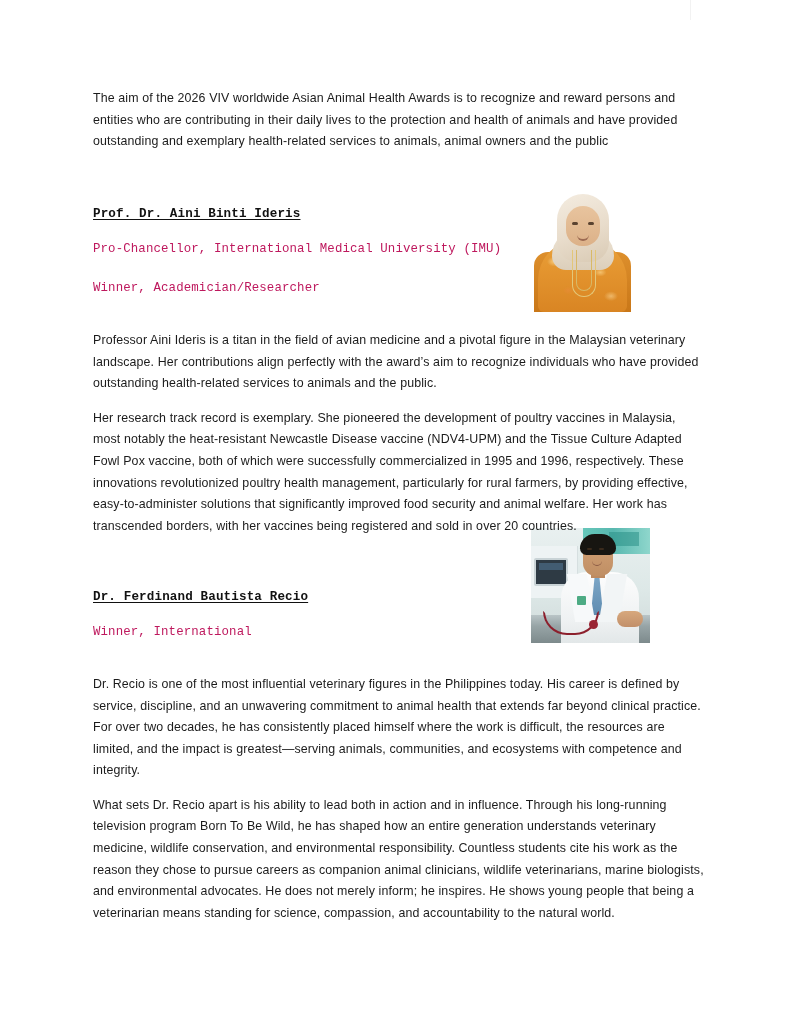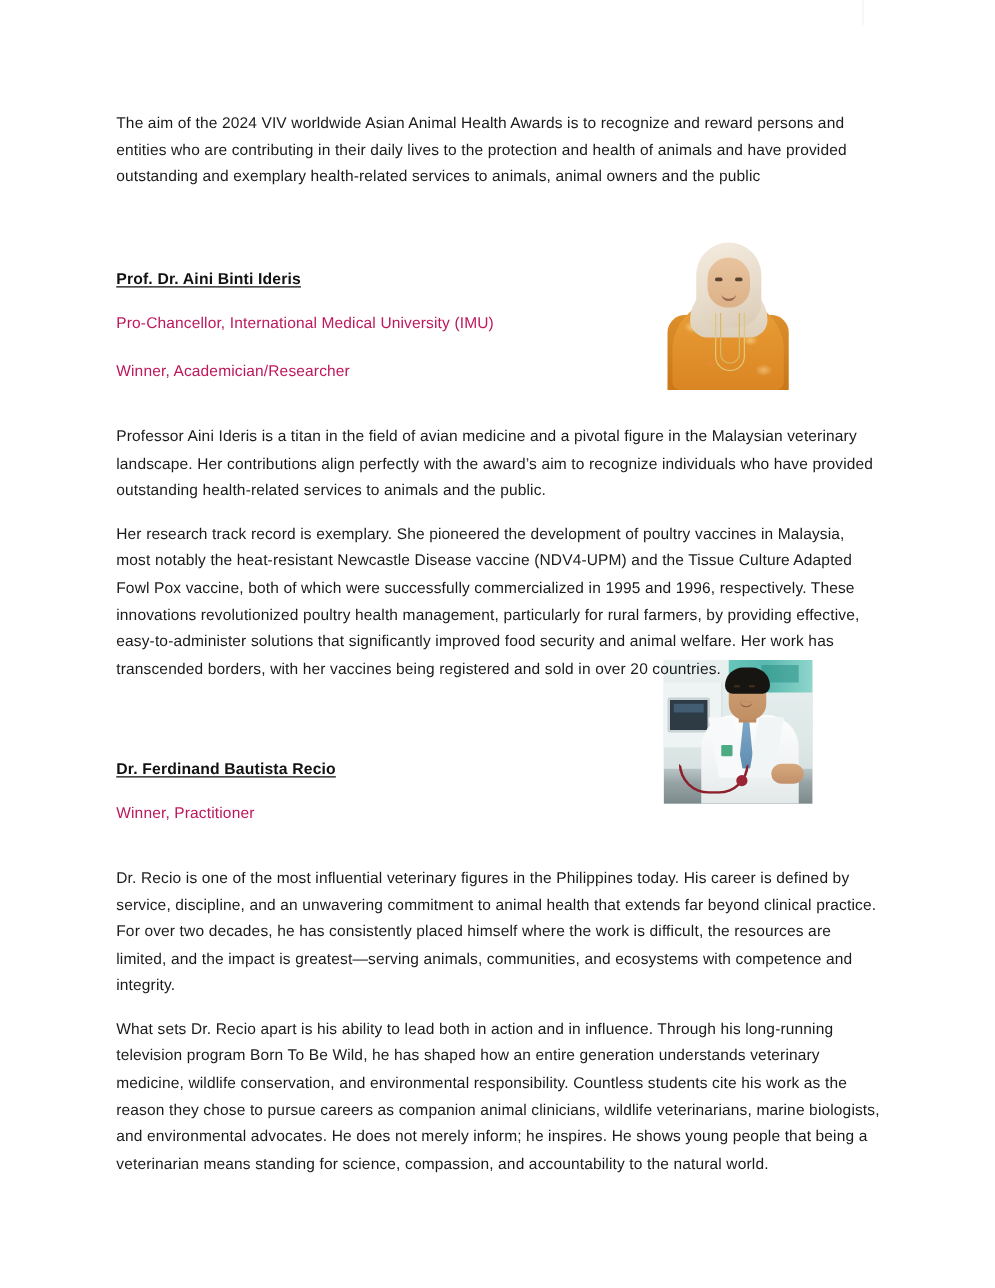--- a/index.html
+++ b/index.html
@@ -37,21 +37,22 @@
   }
   p.body-text {
     font-size: 12.4px;
     line-height: 21.6px;
     margin: 0 0 13px 0;
     color: #1b1b1b;
     text-align: left;
     letter-spacing: 0.01em;
   }
   .person-block {
-    margin-top: 24px;
+    margin-top: 14px;
+    font-family: Liberation Mono, monospace;
   }
   .person-name {
     font-size: 12.6px;
     font-weight: bold;
     text-decoration: underline;
     text-underline-offset: 2px;
     margin: 0 0 18px 0;
     color: #111111;
     display: inline-block;
     letter-spacing: 0.01em;
@@ -422,21 +423,21 @@
     <div class="recio-eye-l"></div>
     <div class="recio-eye-r"></div>
     <div class="recio-mouth"></div>
     <div class="recio-steth"></div>
     <div class="recio-steth-bell"></div>
     <div class="recio-hands"></div>
   </div>
 
   <div class="content">
 
-    <p class="body-text">The aim of the 2024 VIV worldwide Asian Animal Health Awards is to recognize and reward persons and entities who are contributing in their daily lives to the protection and health of animals and have provided outstanding and exemplary health-related services to animals, animal owners and the public</p>
+    <p class="body-text">The aim of the 2026 VIV worldwide Asian Animal Health Awards is to recognize and reward persons and entities who are contributing in their daily lives to the protection and health of animals and have provided outstanding and exemplary health-related services to animals, animal owners and the public</p>
 
     <div class="spacer-md"></div>
 
     <div class="person-block">
       <div>
         <span class="person-name">Prof. Dr. Aini Binti Ideris</span>
       </div>
       <p class="person-line">Pro-Chancellor, International Medical University (IMU)</p>
       <p class="person-line last">Winner, Academician/Researcher</p>
     </div>
@@ -445,21 +446,21 @@
       <p class="body-text">Professor Aini Ideris is a titan in the field of avian medicine and a pivotal figure in the Malaysian veterinary landscape. Her contributions align perfectly with the award’s aim to recognize individuals who have provided outstanding health-related services to animals and the public.</p>
       <p class="body-text">Her research track record is exemplary. She pioneered the development of poultry vaccines in Malaysia, most notably the heat-resistant Newcastle Disease vaccine (NDV4-UPM) and the Tissue Culture Adapted Fowl Pox vaccine, both of which were successfully commercialized in 1995 and 1996, respectively. These innovations revolutionized poultry health management, particularly for rural farmers, by providing effective, easy-to-administer solutions that significantly improved food security and animal welfare. Her work has transcended borders, with her vaccines being registered and sold in over 20 countries.</p>
     </div>
 
     <div class="spacer-lg"></div>
 
     <div class="person-block">
       <div>
         <span class="person-name">Dr. Ferdinand Bautista Recio</span>
       </div>
-      <p class="person-line last">Winner, Practitioner</p>
+      <p class="person-line last">Winner, International</p>
     </div>
 
     <div class="bio-group">
       <p class="body-text">Dr. Recio is one of the most influential veterinary figures in the Philippines today. His career is defined by service, discipline, and an unwavering commitment to animal health that extends far beyond clinical practice. For over two decades, he has consistently placed himself where the work is difficult, the resources are limited, and the impact is greatest—serving animals, communities, and ecosystems with competence and integrity.</p>
       <p class="body-text">What sets Dr. Recio apart is his ability to lead both in action and in influence. Through his long-running television program Born To Be Wild, he has shaped how an entire generation understands veterinary medicine, wildlife conservation, and environmental responsibility. Countless students cite his work as the reason they chose to pursue careers as companion animal clinicians, wildlife veterinarians, marine biologists, and environmental advocates. He does not merely inform; he inspires. He shows young people that being a veterinarian means standing for science, compassion, and accountability to the natural world.</p>
     </div>
 
   </div>
 </div>
 

